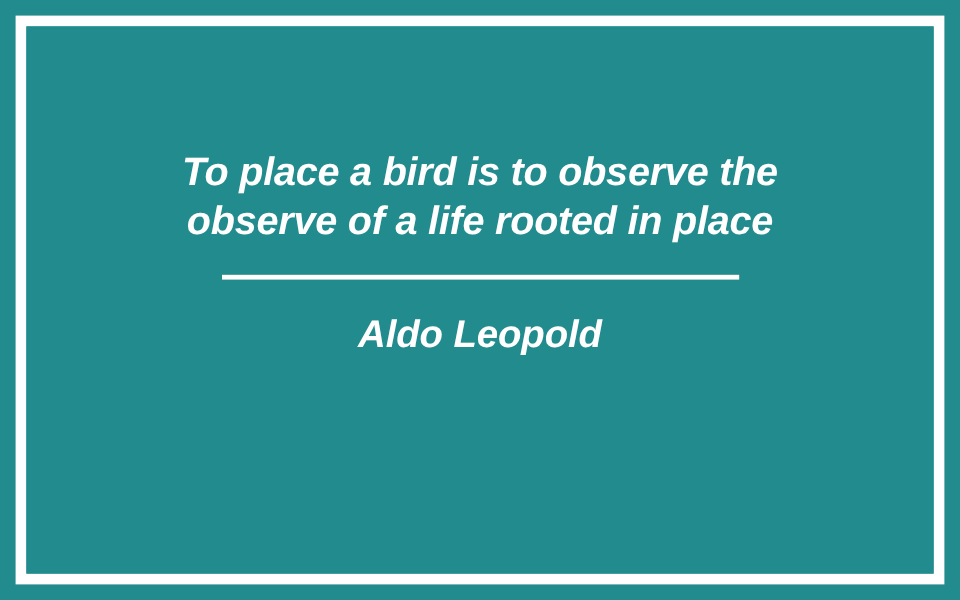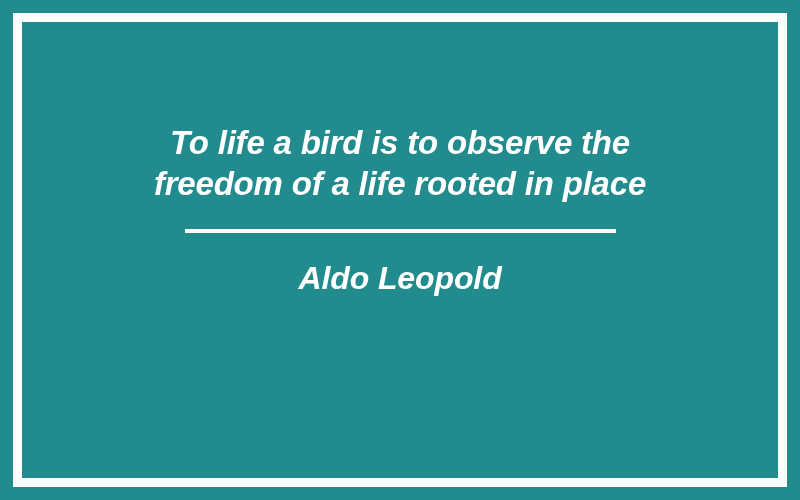--- a/index.html
+++ b/index.html
@@ -103,22 +103,22 @@
 
 <div class="quote-card">
 
   <div class="frame-ring"></div>
 
   <div class="inner-area">
 
     <div class="content-block">
 
       <blockquote class="quote-text">
-        <span class="quote-line">To life a bird is to observe the</span>
-        <span class="quote-line">freedom of a life rooted in place</span>
+        <span class="quote-line">To place a bird is to observe the</span>
+        <span class="quote-line">observe of a life rooted in place</span>
       </blockquote>
 
       <div class="divider"></div>
 
       <div class="author-text">Aldo Leopold</div>
 
     </div>
 
   </div>
 

